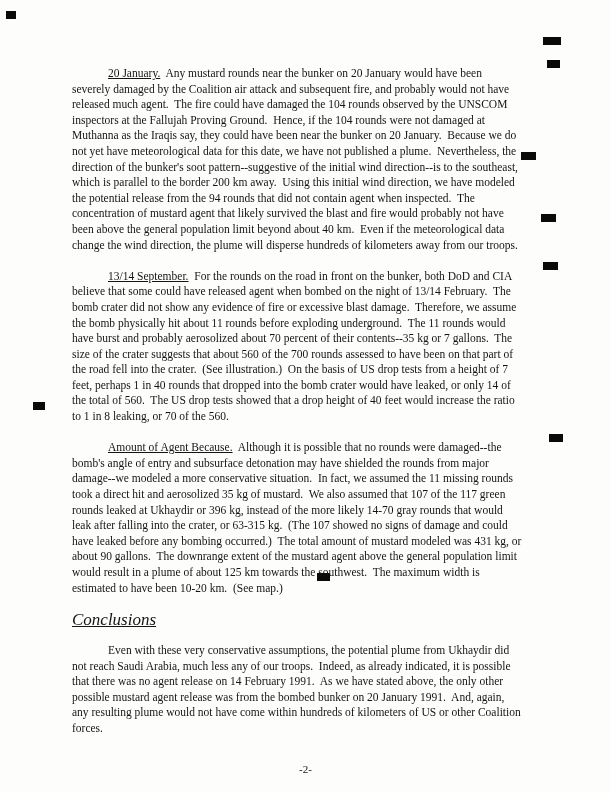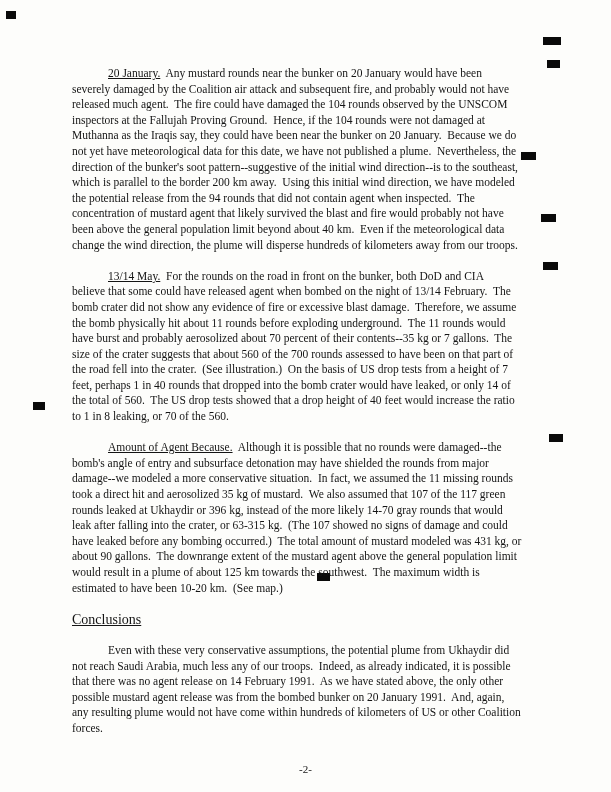--- a/index.html
+++ b/index.html
@@ -25,24 +25,25 @@
   }
   .para {
     margin: 0 0 15.6px 0;
     font-size: 11.5px;
     line-height: 15.6px;
     white-space: pre-wrap;
     text-indent: 36px;
   }
   .section-heading {
     margin: 14px 0 15.6px 0;
-    font-size: 14px;
+    font-size: 17px;
     line-height: 15.6px;
     text-indent: 0;
     text-decoration: underline;
+    font-style: italic;
   }
   .u {
     text-decoration: underline;
   }
   .page-number {
     position: absolute;
     top: 762px;
     left: 0;
     width: 611px;
     text-align: center;
@@ -77,21 +78,21 @@
 inspectors at the Fallujah Proving Ground.  Hence, if the 104 rounds were not damaged at
 Muthanna as the Iraqis say, they could have been near the bunker on 20 January.  Because we do
 not yet have meteorological data for this date, we have not published a plume.  Nevertheless, the
 direction of the bunker's soot pattern--suggestive of the initial wind direction--is to the southeast,
 which is parallel to the border 200 km away.  Using this initial wind direction, we have modeled
 the potential release from the 94 rounds that did not contain agent when inspected.  The
 concentration of mustard agent that likely survived the blast and fire would probably not have
 been above the general population limit beyond about 40 km.  Even if the meteorological data
 change the wind direction, the plume will disperse hundreds of kilometers away from our troops.</span></p>
 
-    <p class="para"><span class="u">13/14 May.</span><span>  For the rounds on the road in front on the bunker, both DoD and CIA
+    <p class="para"><span class="u">13/14 September.</span><span>  For the rounds on the road in front on the bunker, both DoD and CIA
 believe that some could have released agent when bombed on the night of 13/14 February.  The
 bomb crater did not show any evidence of fire or excessive blast damage.  Therefore, we assume
 the bomb physically hit about 11 rounds before exploding underground.  The 11 rounds would
 have burst and probably aerosolized about 70 percent of their contents--35 kg or 7 gallons.  The
 size of the crater suggests that about 560 of the 700 rounds assessed to have been on that part of
 the road fell into the crater.  (See illustration.)  On the basis of US drop tests from a height of 7
 feet, perhaps 1 in 40 rounds that dropped into the bomb crater would have leaked, or only 14 of
 the total of 560.  The US drop tests showed that a drop height of 40 feet would increase the ratio
 to 1 in 8 leaking, or 70 of the 560.</span></p>
 

